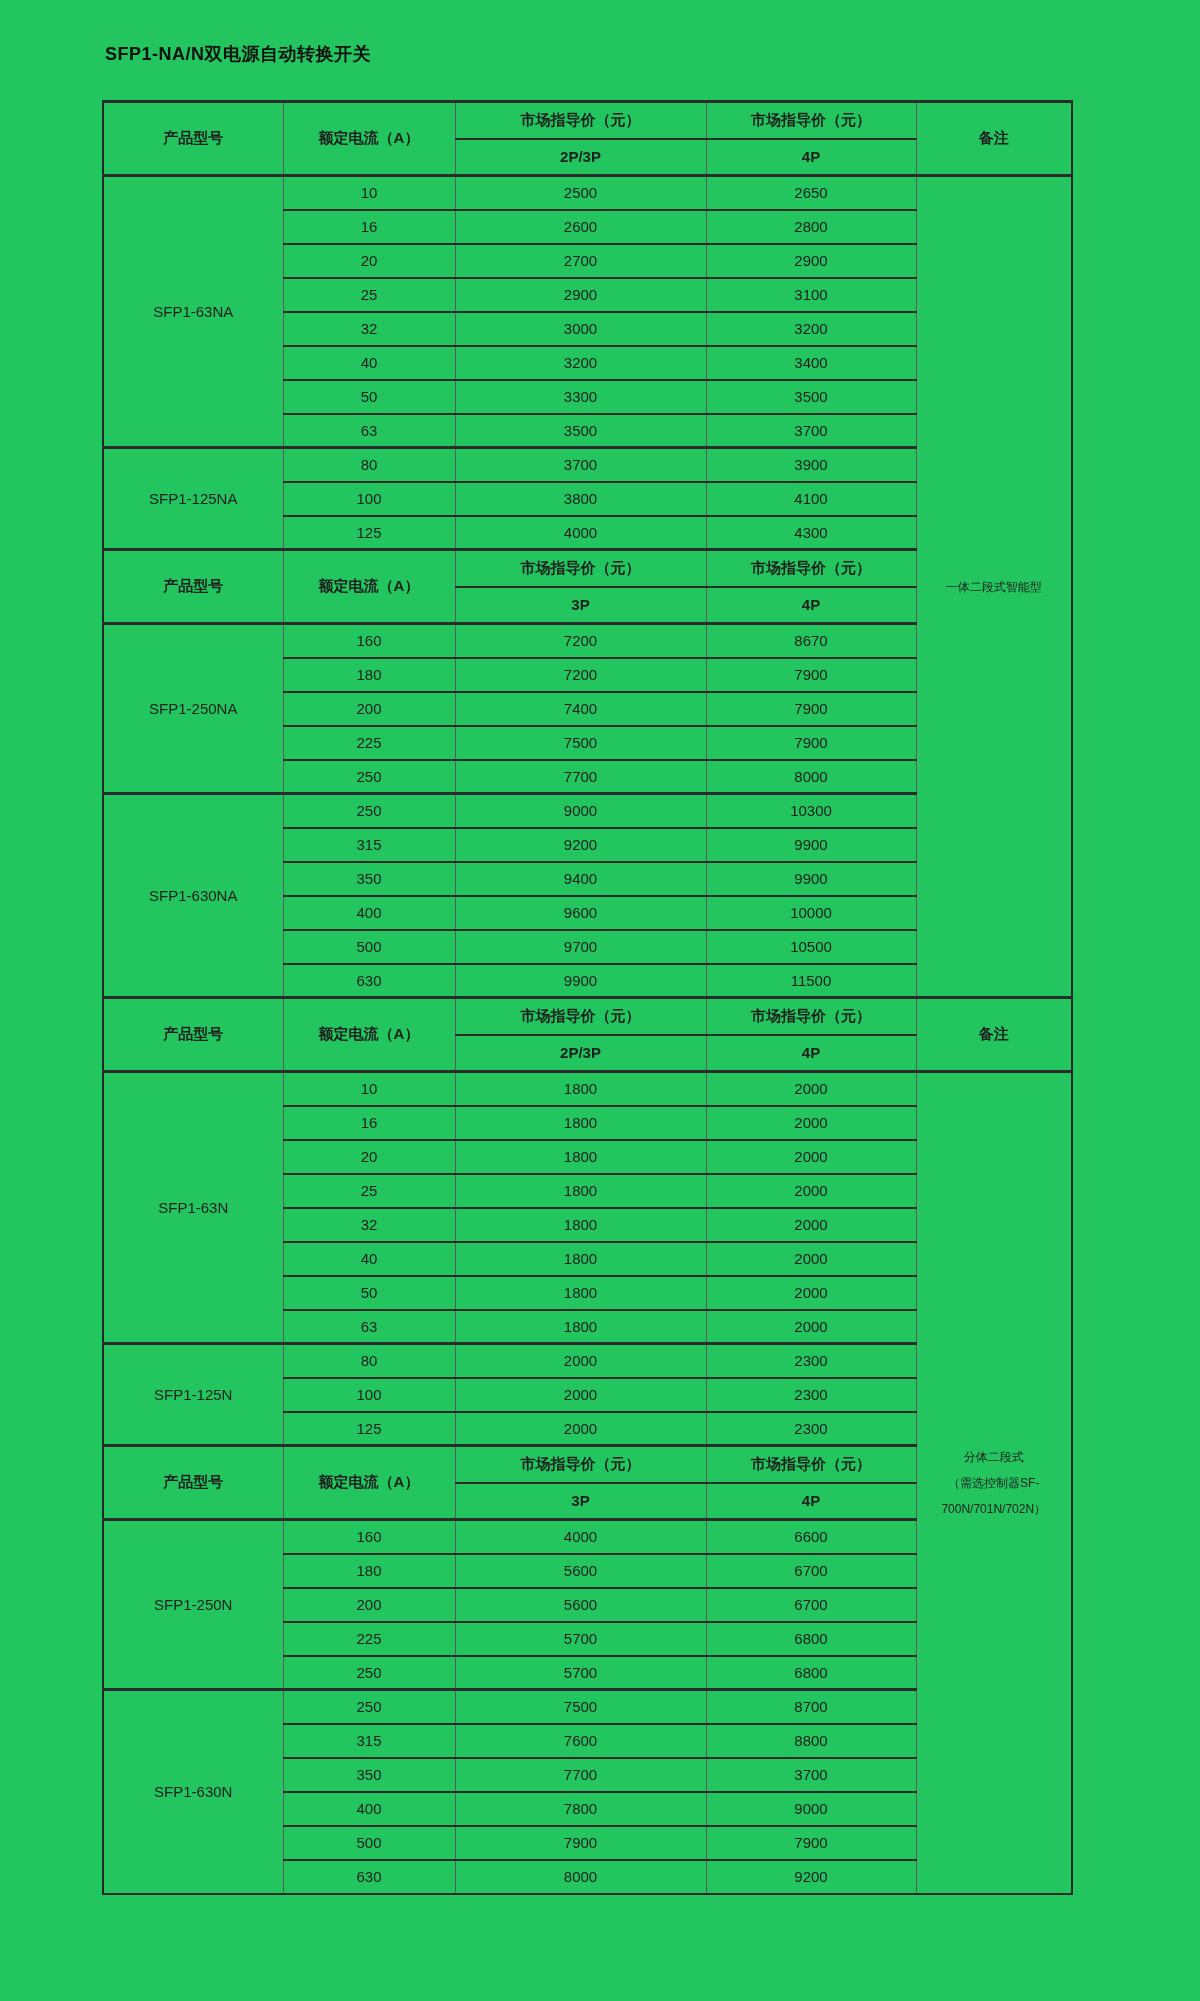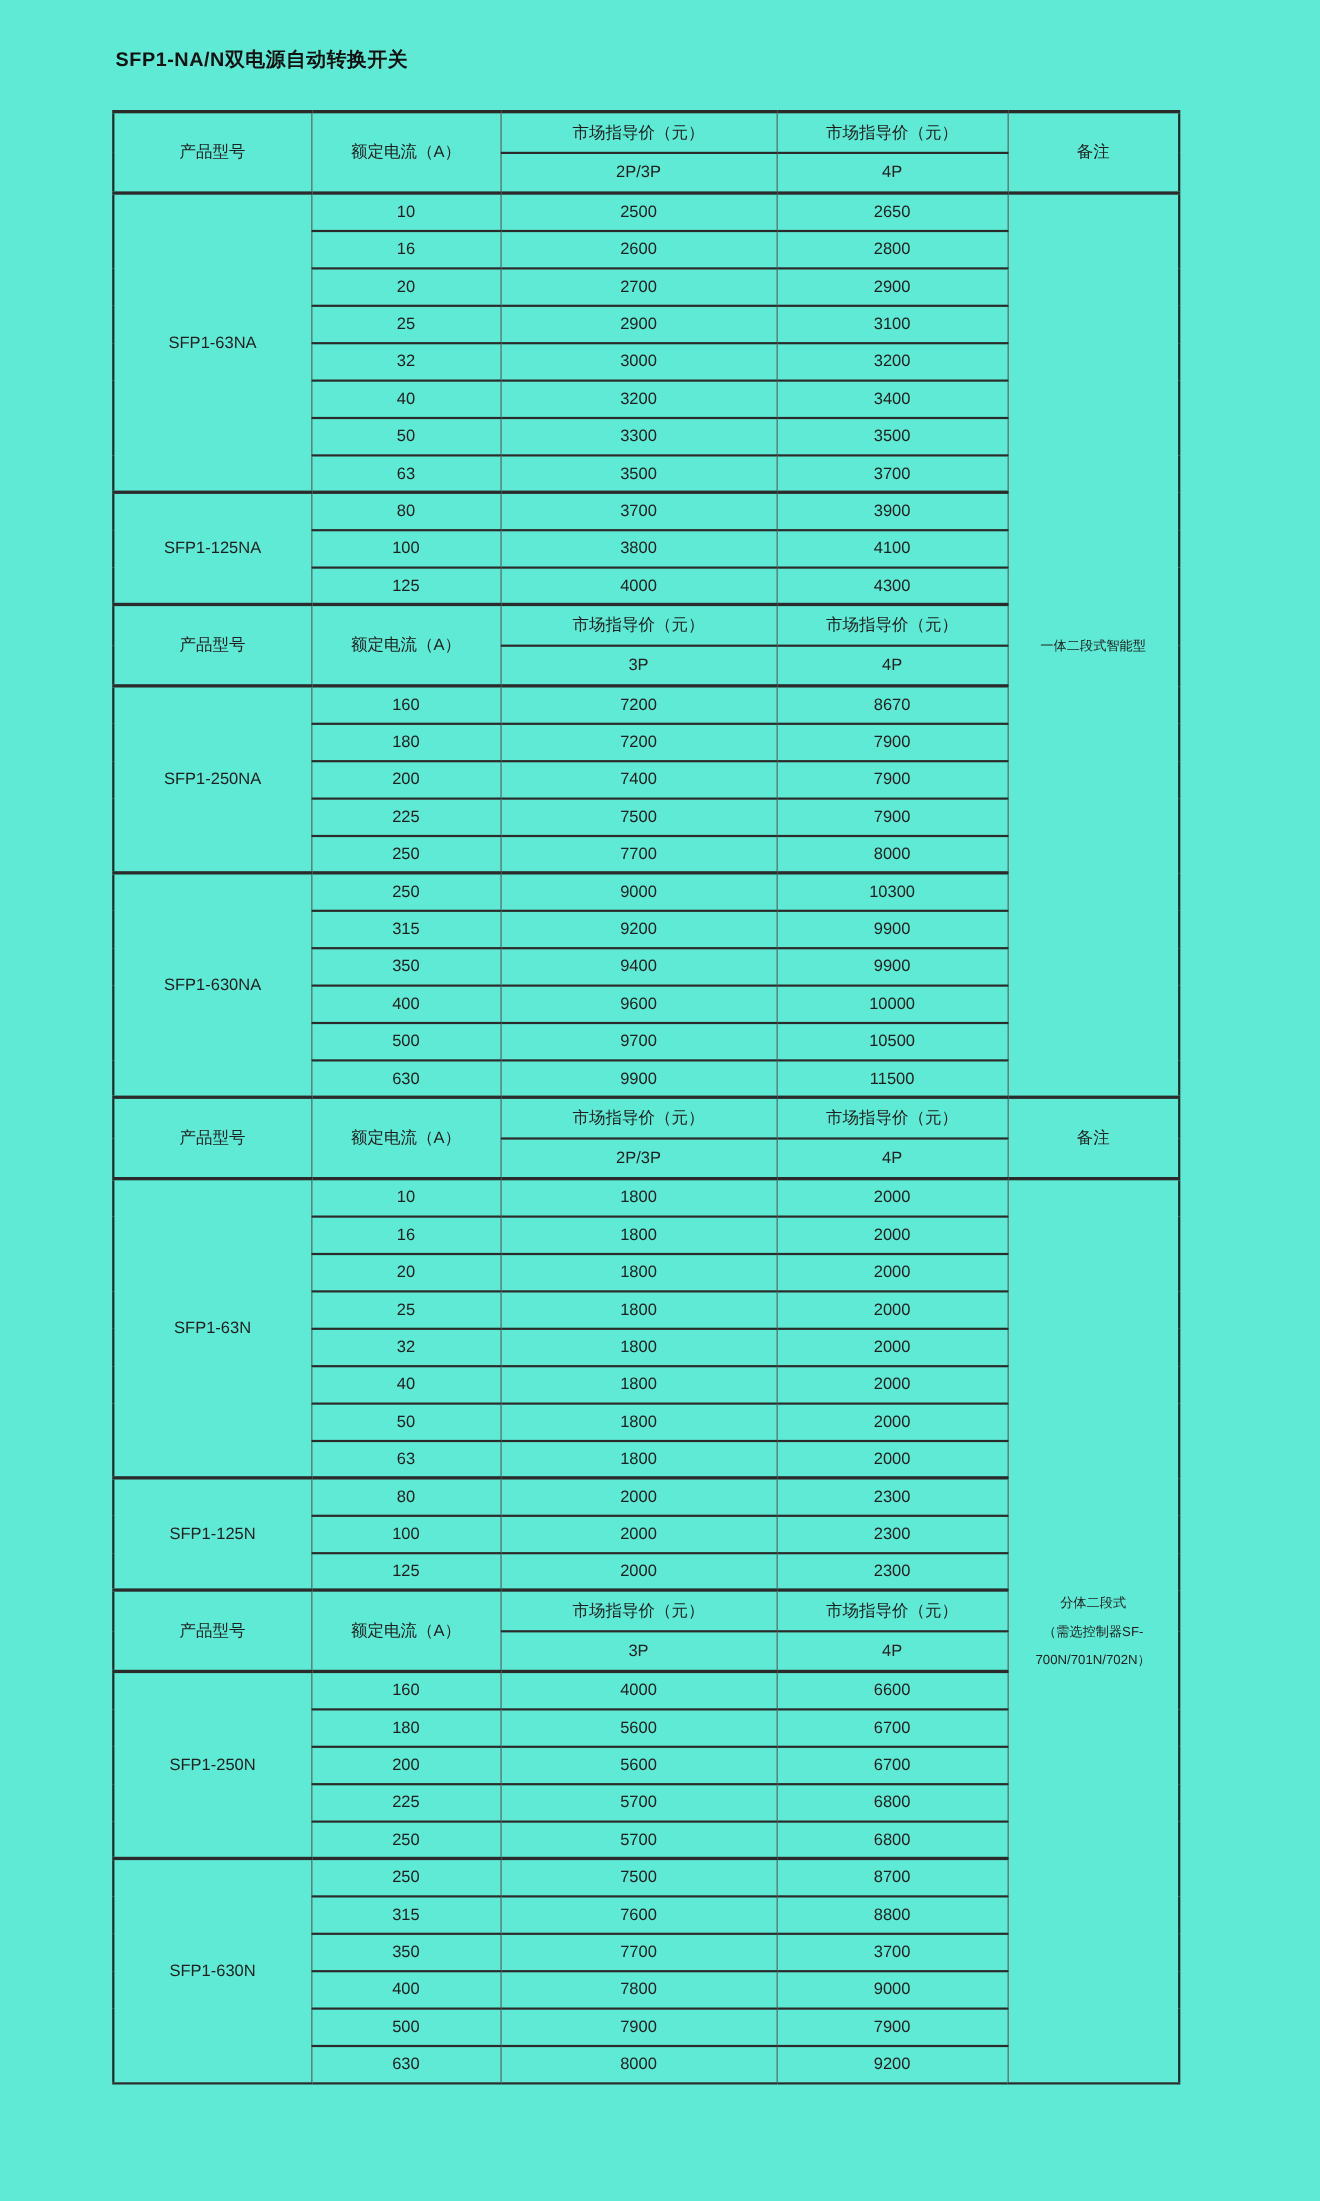--- a/index.html
+++ b/index.html
@@ -1,20 +1,20 @@
 <!DOCTYPE html>
 <html><head>
 <meta charset="utf-8">
 <style>
   html, body { margin: 0; padding: 0; background: #ffffff; }
   .canvas {
     position: relative;
     width: 1200px;
     height: 2001px;
-    background: #5eead4;
+    background: #22c55e;
     font-family: "Liberation Sans", "DejaVu Sans", sans-serif;
     color: #1f1f1f;
   }
   .title {
     position: absolute;
     left: 105px;
     top: 42px;
     margin: 0;
     font-size: 18px;
     font-weight: 700;
@@ -44,21 +44,21 @@
     text-align: center;
     vertical-align: middle;
     font-size: 15px;
     color: #1f1f1f;
     overflow: hidden;
     white-space: nowrap;
   }
   .price-table tr.thick > th, .price-table tr.thick > td { border-top-width: 3px; }
   .price-table tr.hrow { height: 37px; }
   .price-table tr.drow { height: 34px; }
-  .price-table th { font-weight: 400; }
+  .price-table th { font-weight: 700; }
   .price-table td { font-weight: 400; }
   .price-table td.remark {
     font-weight: 400;
     line-height: 26px;
     white-space: nowrap;
     font-size: 12px;
   }
 </style>
 </head>
 <body>

